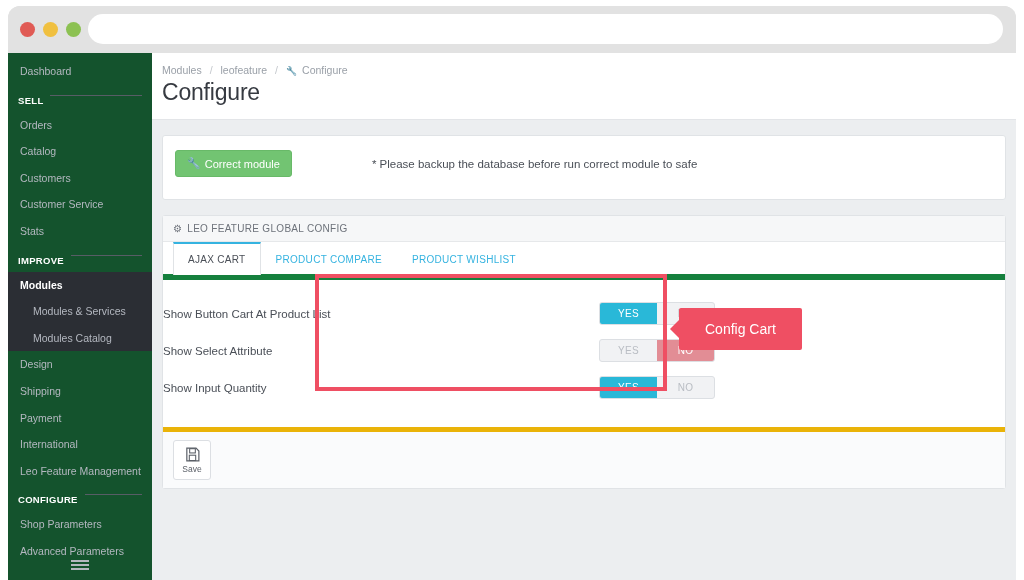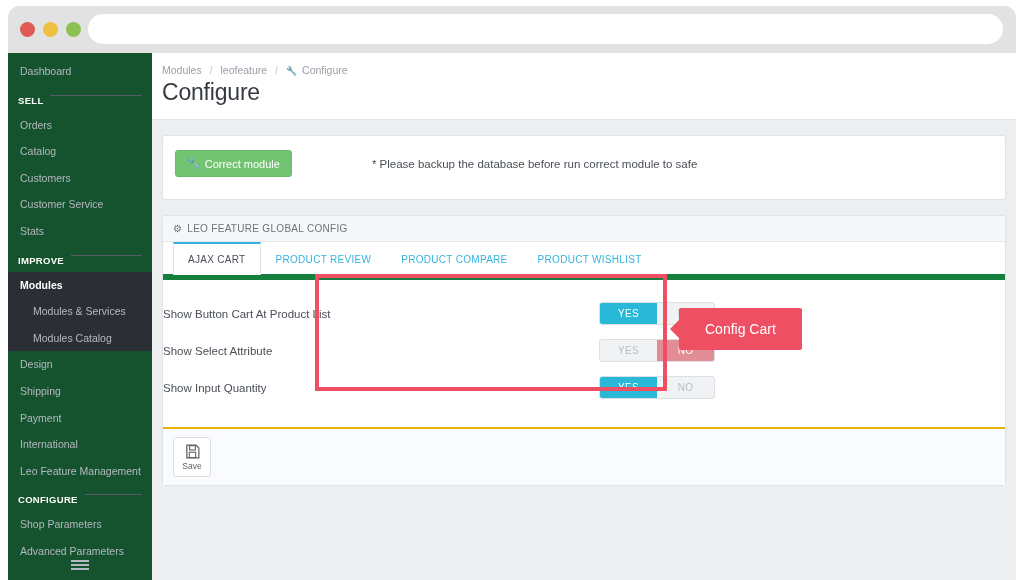--- a/index.html
+++ b/index.html
@@ -249,21 +249,21 @@
     left: -9px; top: 50%;
     transform: translateY(-50%);
     border-top: 9px solid transparent;
     border-bottom: 9px solid transparent;
     border-right: 9px solid #ef4f63;
   }
 
   
   #save-footer {
     background: #fafbfc;
-    border-top: 2px solid #eab308;
+    border-top: 5px solid #eab308;
     padding: 8px 10px;
   }
   #save-button {
     width: 38px; height: 40px;
     background: #ffffff;
     border: 1px solid #dcdfe3;
     border-radius: 3px;
     display: flex; flex-direction: column;
     align-items: center; justify-content: center;
     gap: 1px;
@@ -397,23 +397,20 @@
         <div class="panel-head">
           <span>⚙</span>
           <span>LEO FEATURE GLOBAL CONFIG</span>
         </div>
 
         <div id="tabs">
           <div class="tab active">
             <span>AJAX CART</span>
           </div>
           <div class="tab">
-            <span>PRODUCT REVIEW</span>
-          </div>
-          <div class="tab">
             <span>PRODUCT COMPARE</span>
           </div>
           <div class="tab">
             <span>PRODUCT WISHLIST</span>
           </div>
         </div>
 
         <div id="form-area">
 
           <div class="form-row">

